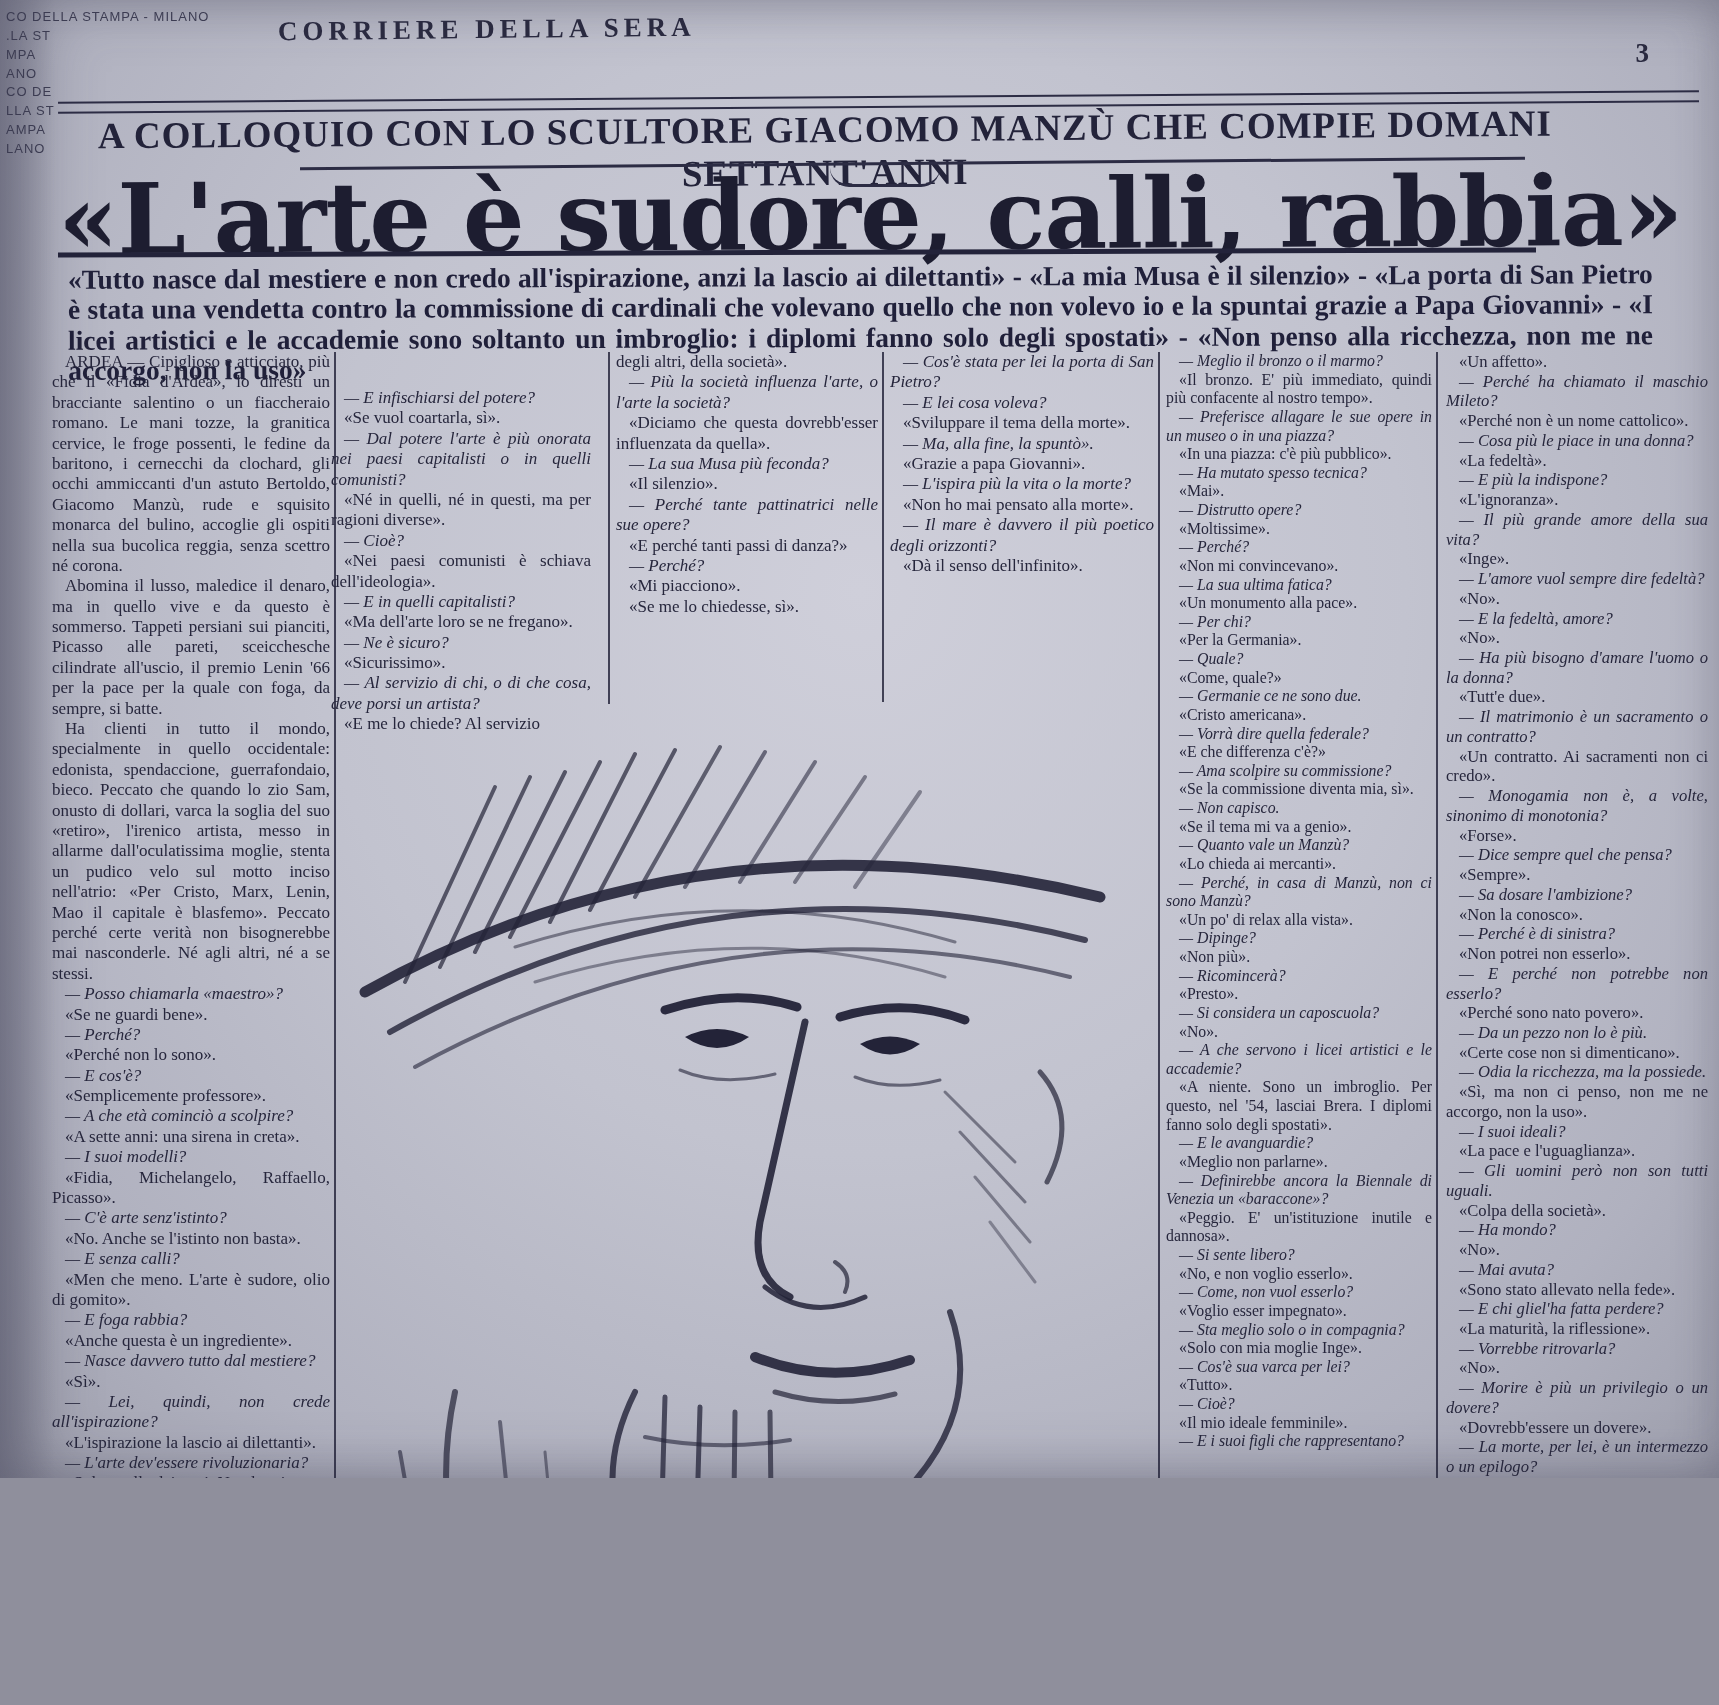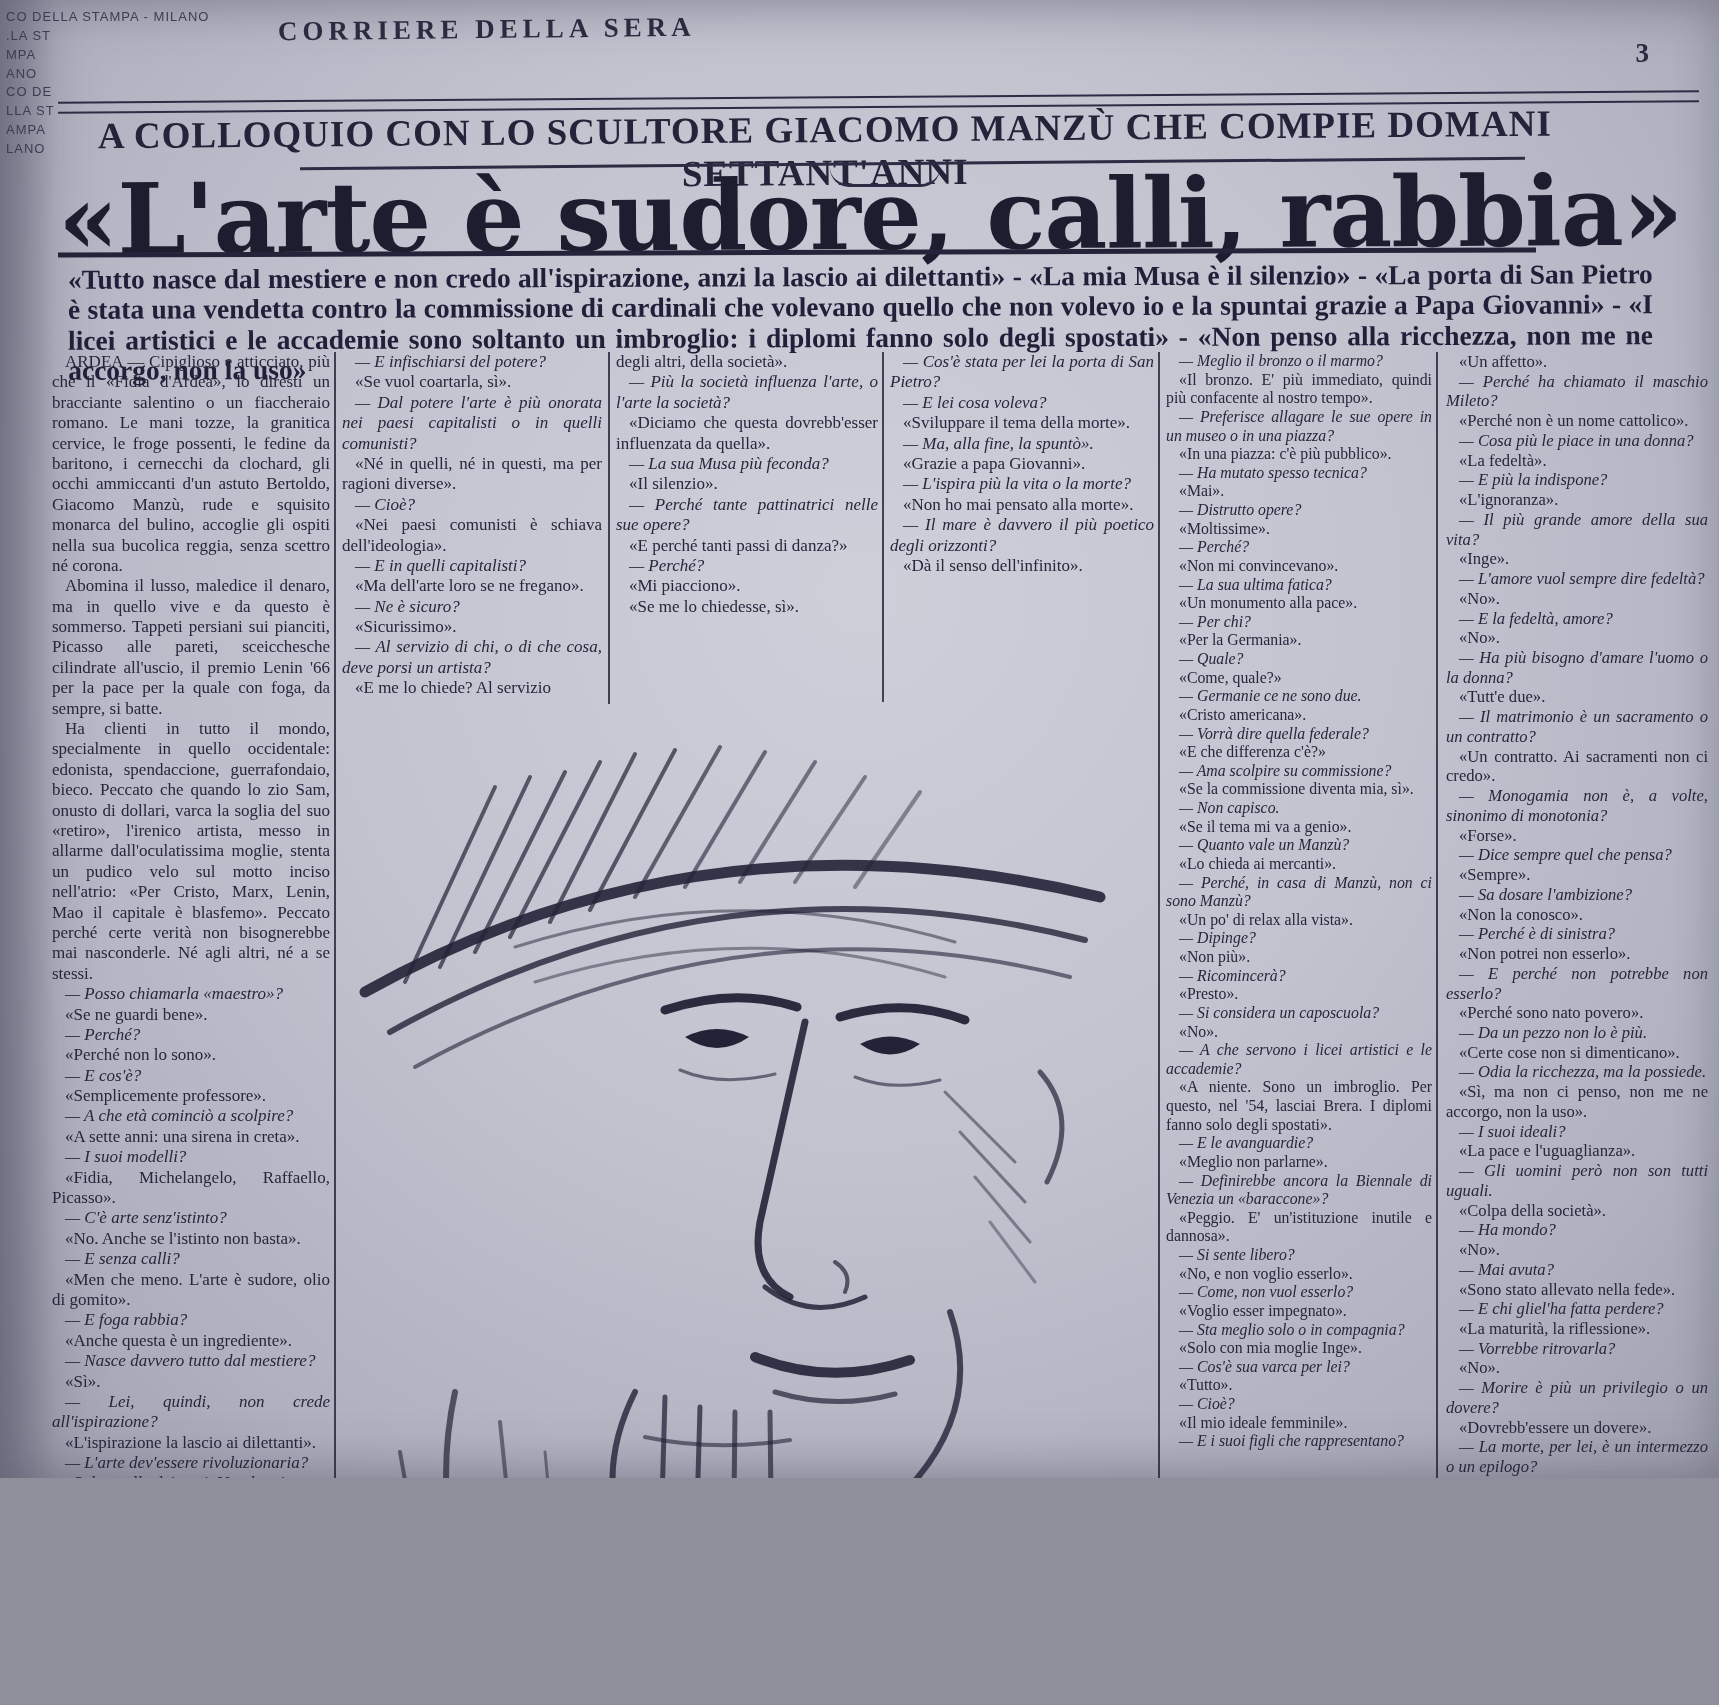--- a/index.html
+++ b/index.html
@@ -33,21 +33,21 @@
   .deck{position:absolute;left:68px;top:262px;width:1585px;text-align:justify;
     font-weight:bold;font-size:27.5px;line-height:1.1;color:#20203a;transform:rotate(-.2deg);}
   
   .col{position:absolute;top:352px;overflow:hidden;font-size:17px;line-height:1.2;
     text-align:justify;color:#26263c;}
   .col .para{margin:0;text-indent:13px;}
   .col .para.q{font-style:italic;}
   .col .para.cont{text-indent:0;}
   .col .para.body{text-indent:13px;}
   #col1{left:52px;width:278px;height:1348px;}
-  #col2{left:342px;width:260px;height:352px;}
+  #col2{left:331px;width:260px;height:352px;margin-top:36px;}
   #col3{left:616px;width:262px;height:352px;}
   #col4{left:890px;width:264px;height:350px;}
   #col5{left:1166px;width:266px;height:1350px;font-size:15.8px;line-height:1.18;}
   #col6{left:1446px;width:262px;height:1350px;font-size:16.6px;line-height:1.19;}
   .vsep{position:absolute;width:2px;background:rgba(40,40,62,.85);}
   #sep1{left:334px;top:352px;height:1348px;}
   #sep2{left:608px;top:352px;height:352px;}
   #sep3{left:882px;top:352px;height:350px;}
   #sep4{left:1158px;top:352px;height:1348px;}
   #sep5{left:1436px;top:352px;height:1348px;}

